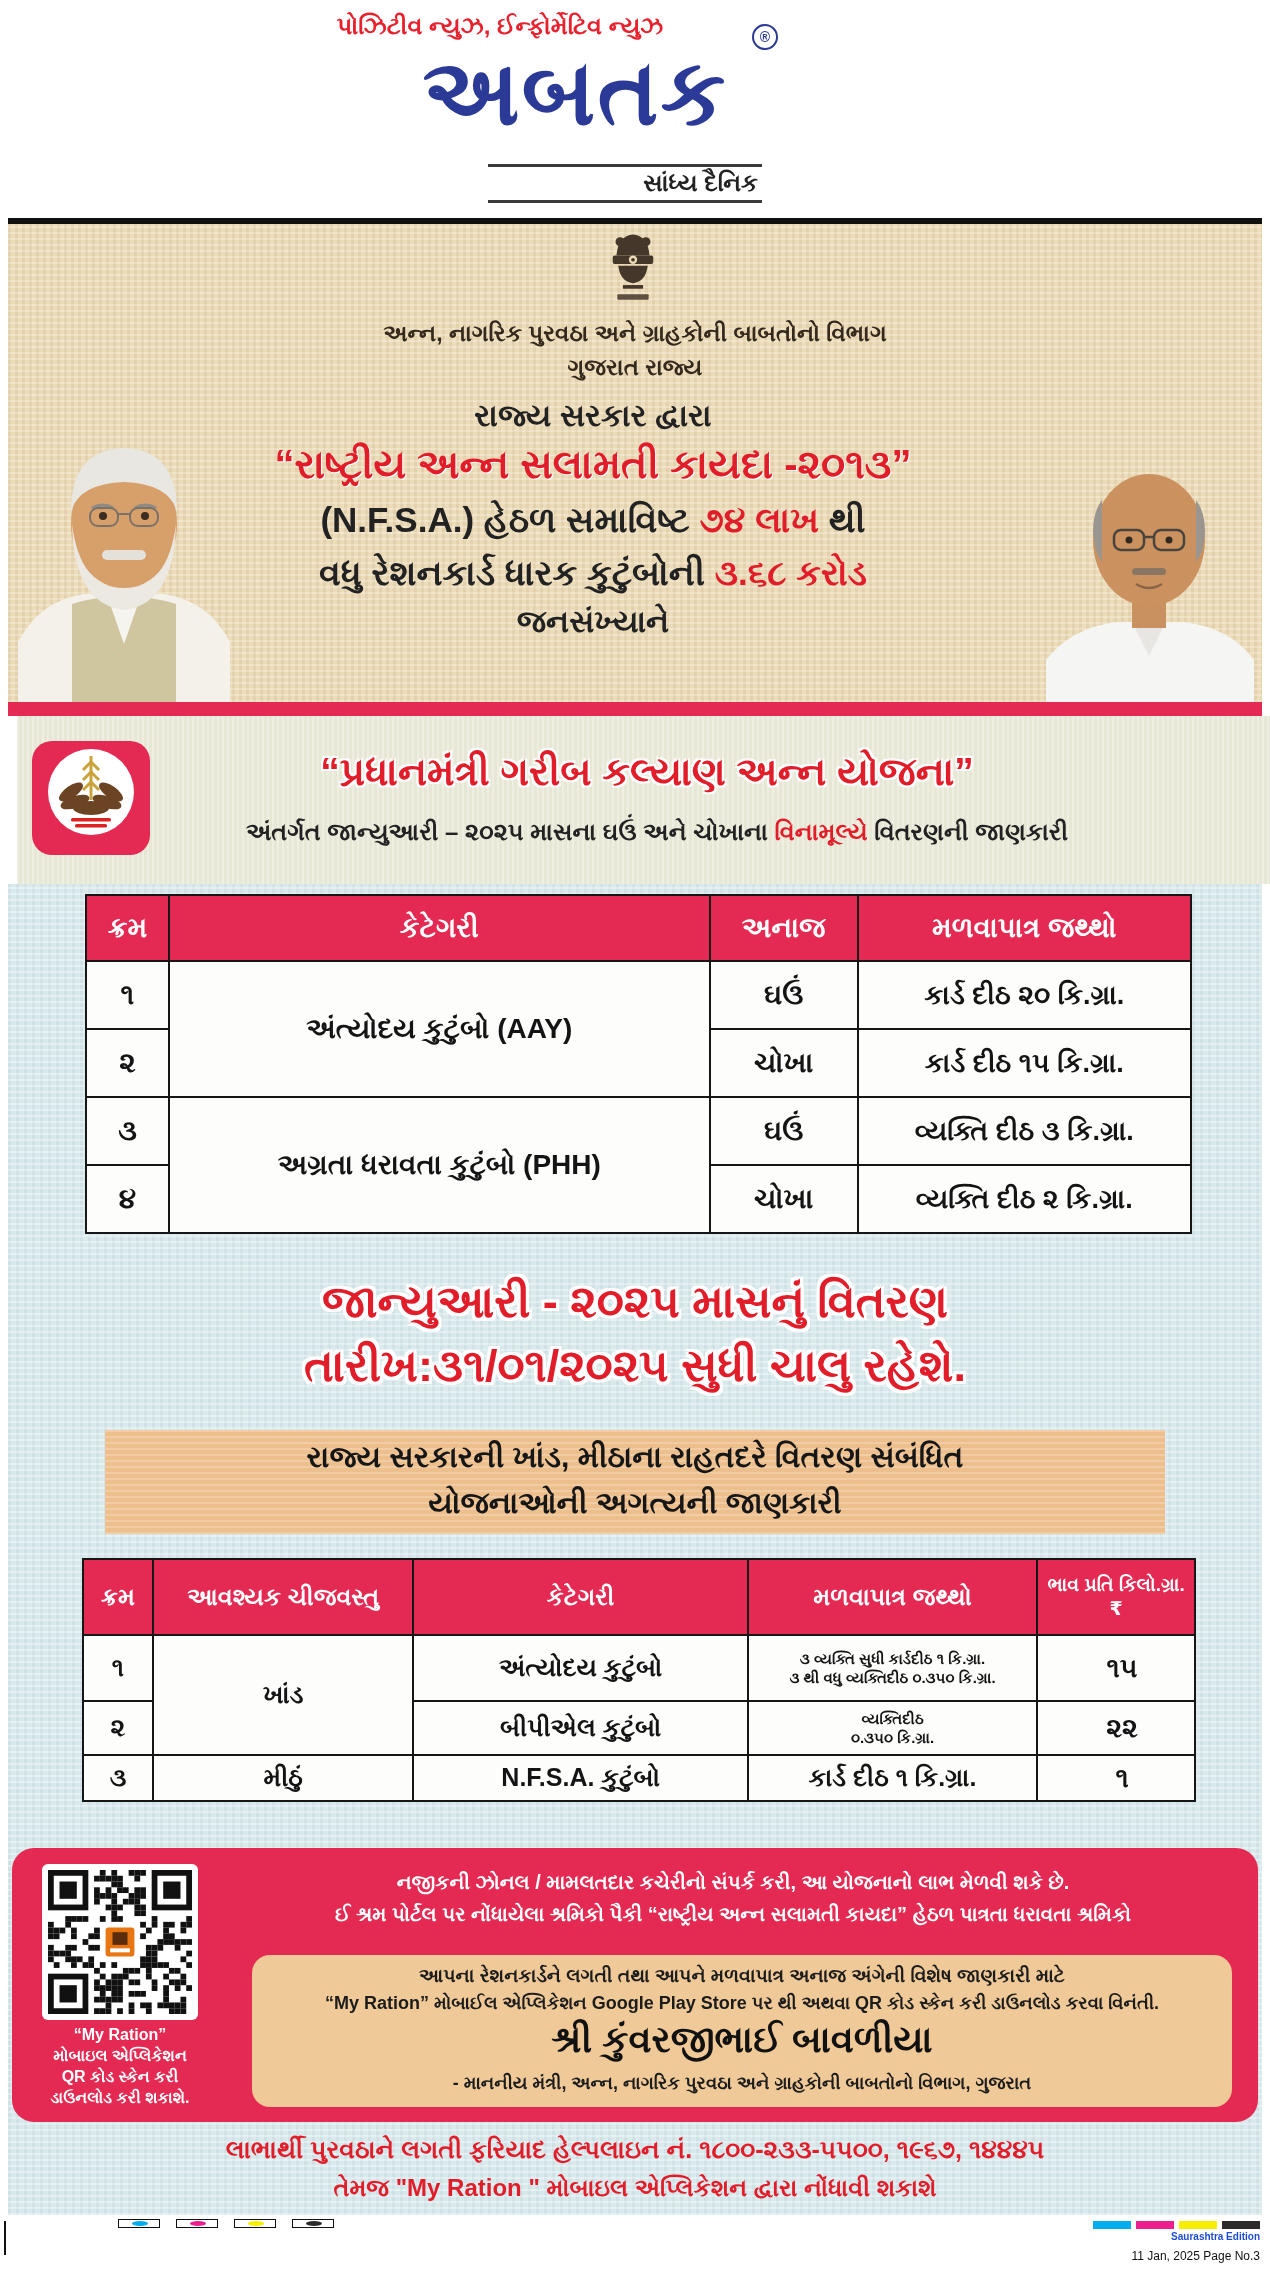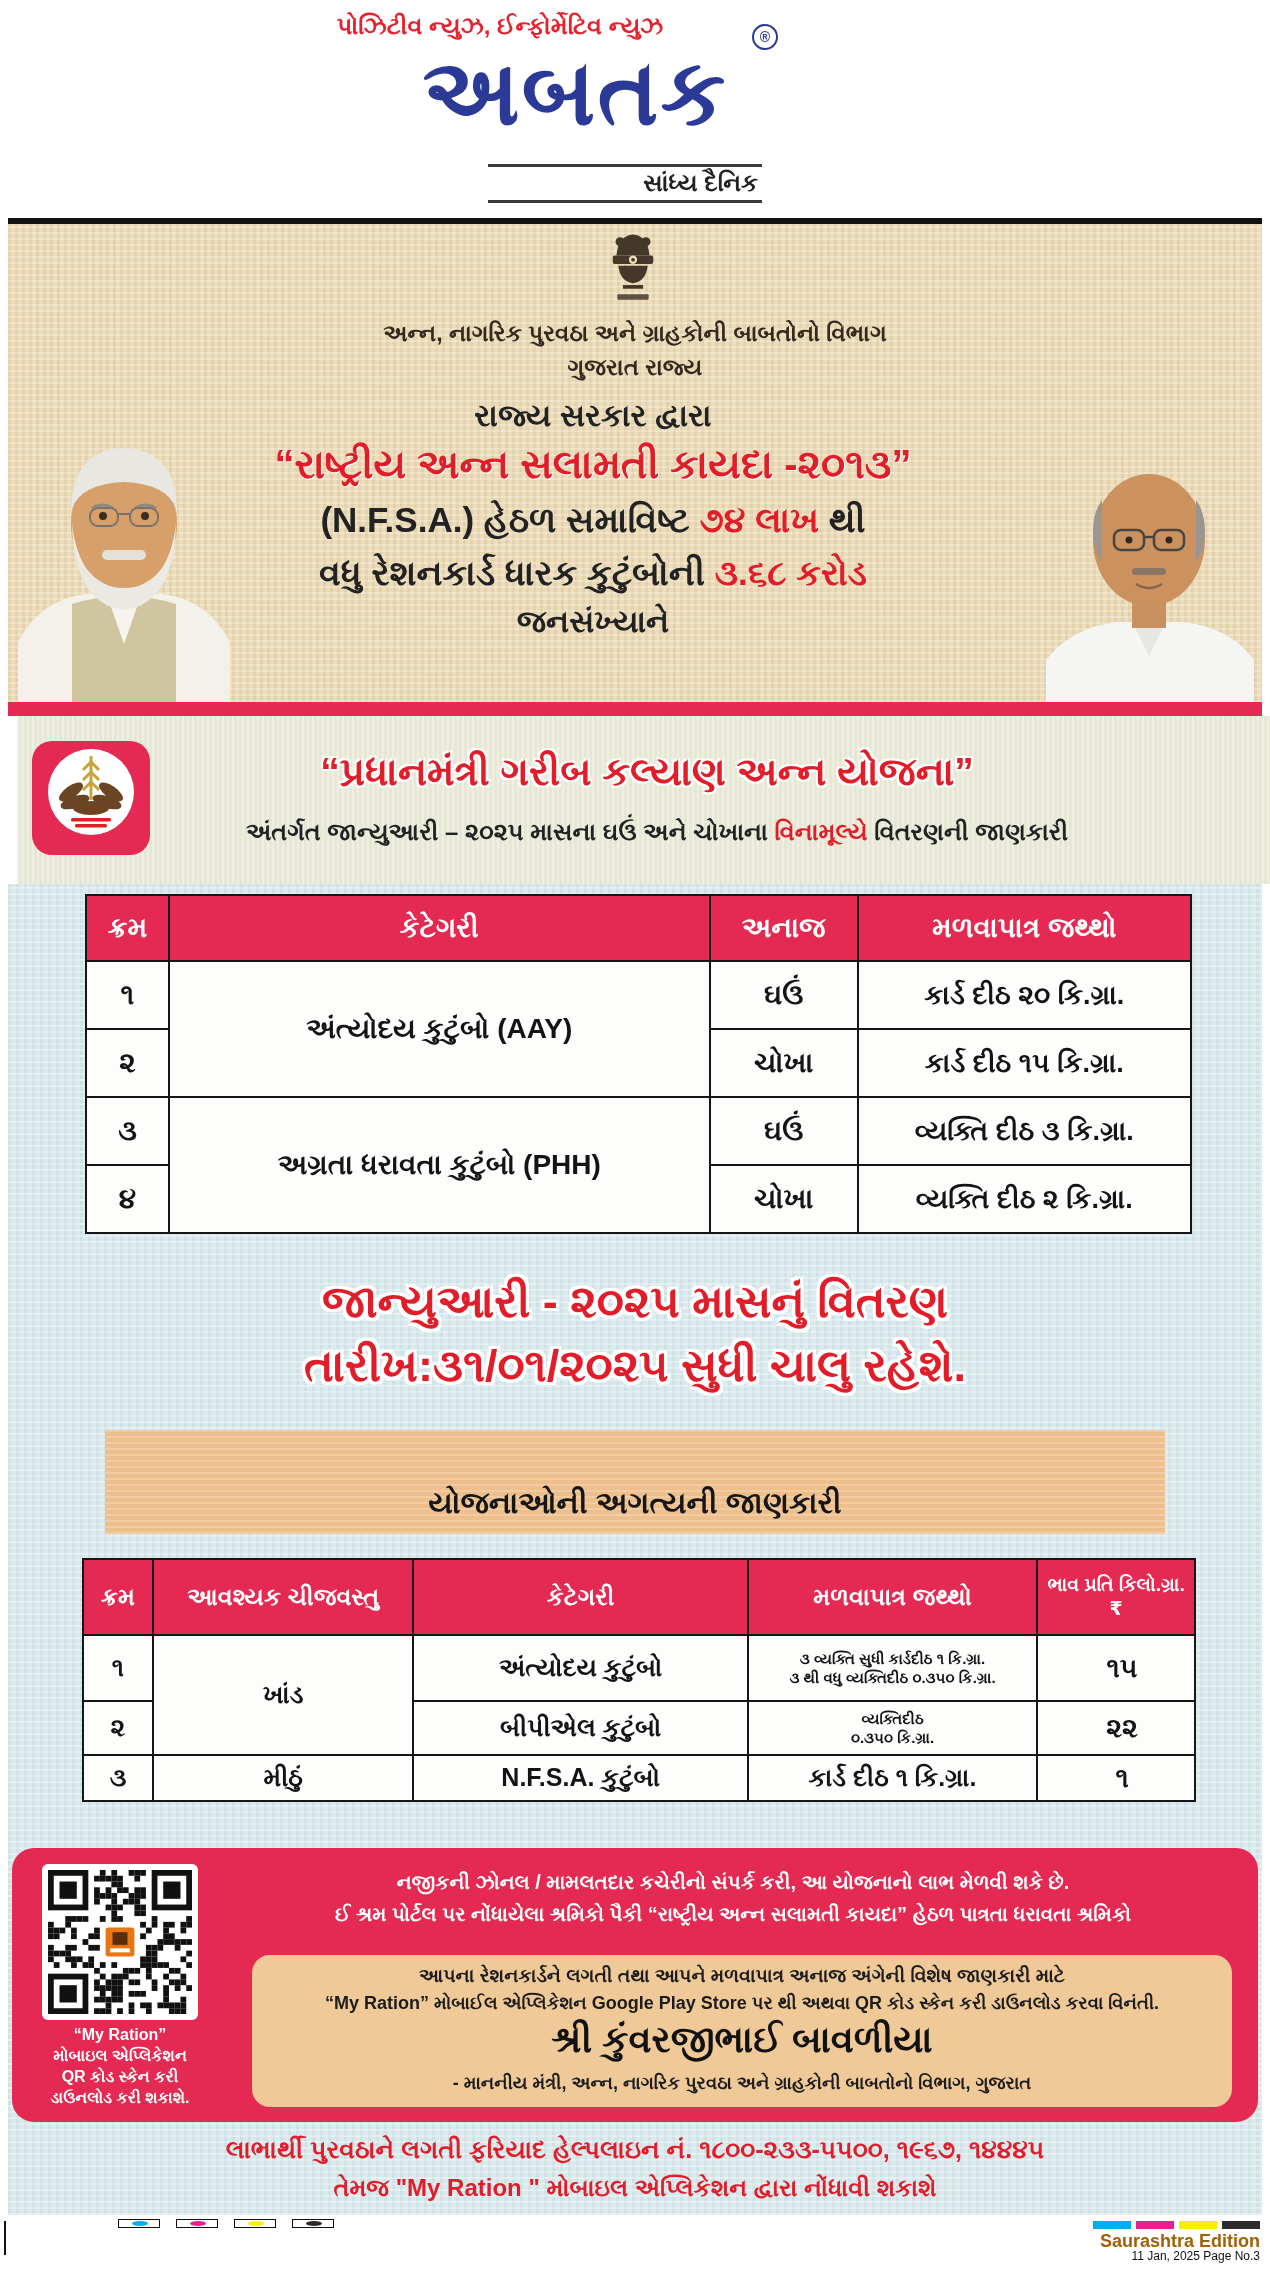--- a/index.html
+++ b/index.html
@@ -92,21 +92,21 @@
   .help2{position:absolute;left:0;top:1290px;width:1254px;text-align:center;font-size:24px;font-weight:bold;color:#e11d2a;}
 
   
   .footer{position:absolute;left:0;top:2215px;width:1270px;height:58px;background:#fff;}
   .lefttick{position:absolute;left:4px;top:6px;width:2px;height:34px;background:#111;}
   .regmarks{position:absolute;left:118px;top:4px;display:flex;gap:16px;}
   .regmark-box{width:42px;height:9px;border:1.5px solid #111;background:#fff;position:relative;overflow:hidden;}
   .regmark-box span{position:absolute;left:13px;top:1px;width:16px;height:5px;border-radius:50%;display:block;}
   .cbars{position:absolute;left:1093px;top:6px;display:flex;gap:5px;}
   .cbar{width:38px;height:8px;}
-  .ed-line{position:absolute;right:10px;top:16px;width:400px;text-align:right;font-size:18px;font-weight:bold;color:#a16207;}
+  .ed-line{position:absolute;right:10px;top:16px;width:400px;text-align:right;font-size:10px;font-weight:bold;color:#1d4ed8;}
   .pg-line{position:absolute;right:10px;top:34px;width:400px;text-align:right;font-size:12px;color:#111;}
 </style>
 </head>
 <body>
 
 <div class="page">
 
   <div class="masthead">
     <div class="tagline">પોઝિટીવ ન્યુઝ, ઈન્ફોર્મેટિવ ન્યુઝ</div>
     <div class="paper-logo">અબતક</div>
@@ -249,20 +249,21 @@
           <td>ચોખા</td>
           <td class="qty">વ્યક્તિ દીઠ ૨ કિ.ગ્રા.</td>
         </tr>
       </tbody>
     </table>
 
     <div class="notice1">જાન્યુઆરી - ૨૦૨૫ માસનું વિતરણ</div>
     <div class="notice2">તારીખ:૩૧/૦૧/૨૦૨૫ સુધી ચાલુ રહેશે.</div>
 
     <div class="tanband">
+      <div class="tan1">રાજ્ય સરકારની ખાંડ, મીઠાના રાહતદરે વિતરણ સંબંધિત</div>
       <div class="tan2">યોજનાઓની અગત્યની જાણકારી</div>
     </div>
 
     <table class="t2">
       <colgroup>
           <col style="width:70px">
           <col style="width:261px">
           <col style="width:335px">
           <col style="width:290px">
           <col style="width:158px">

